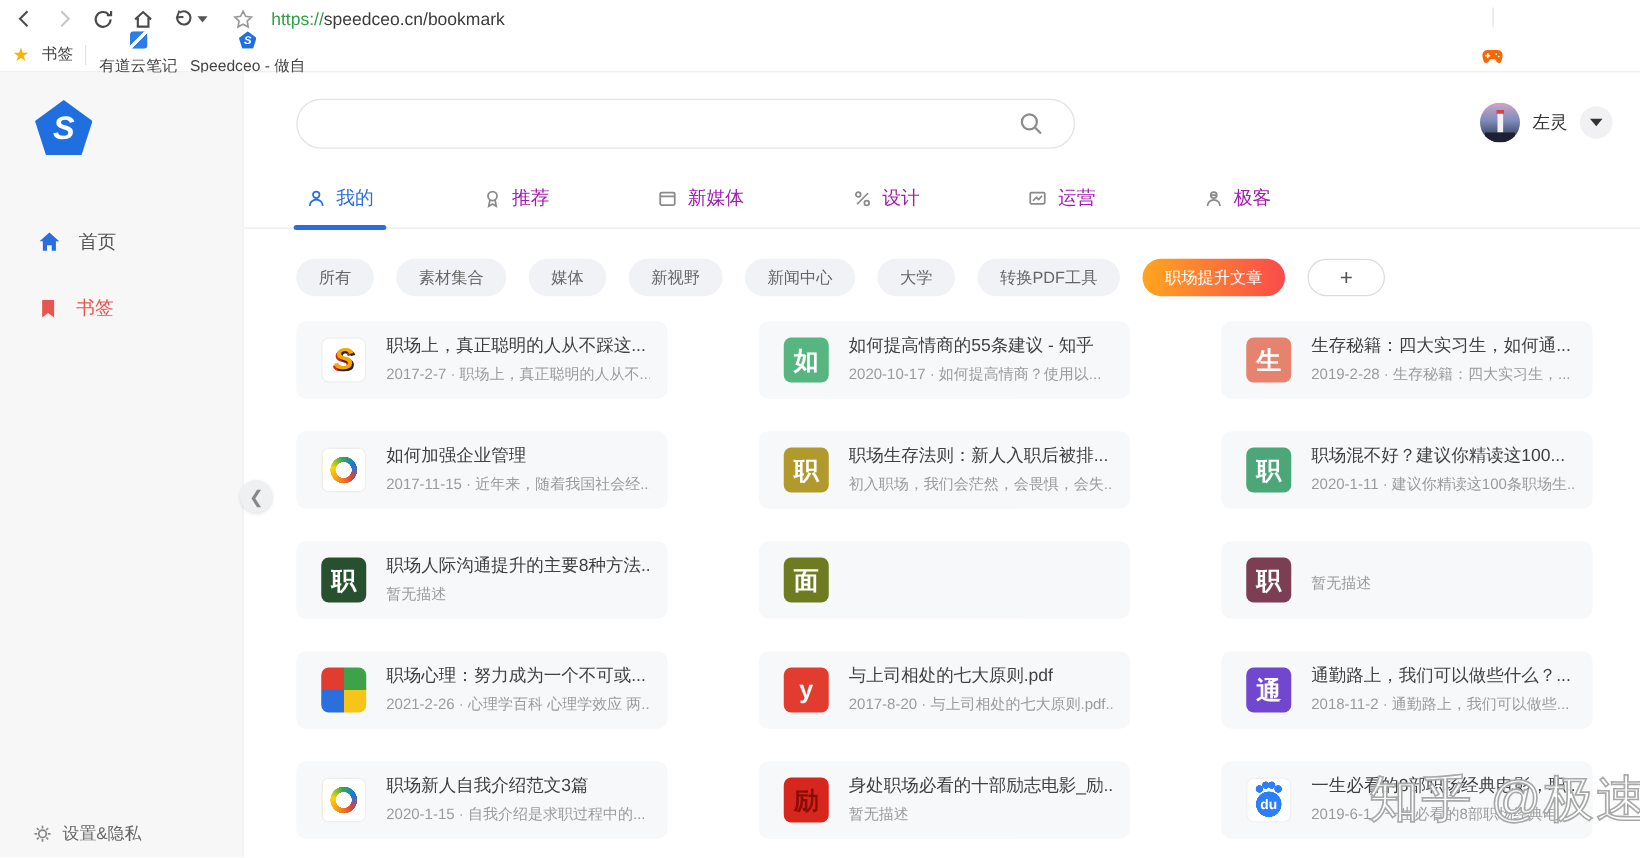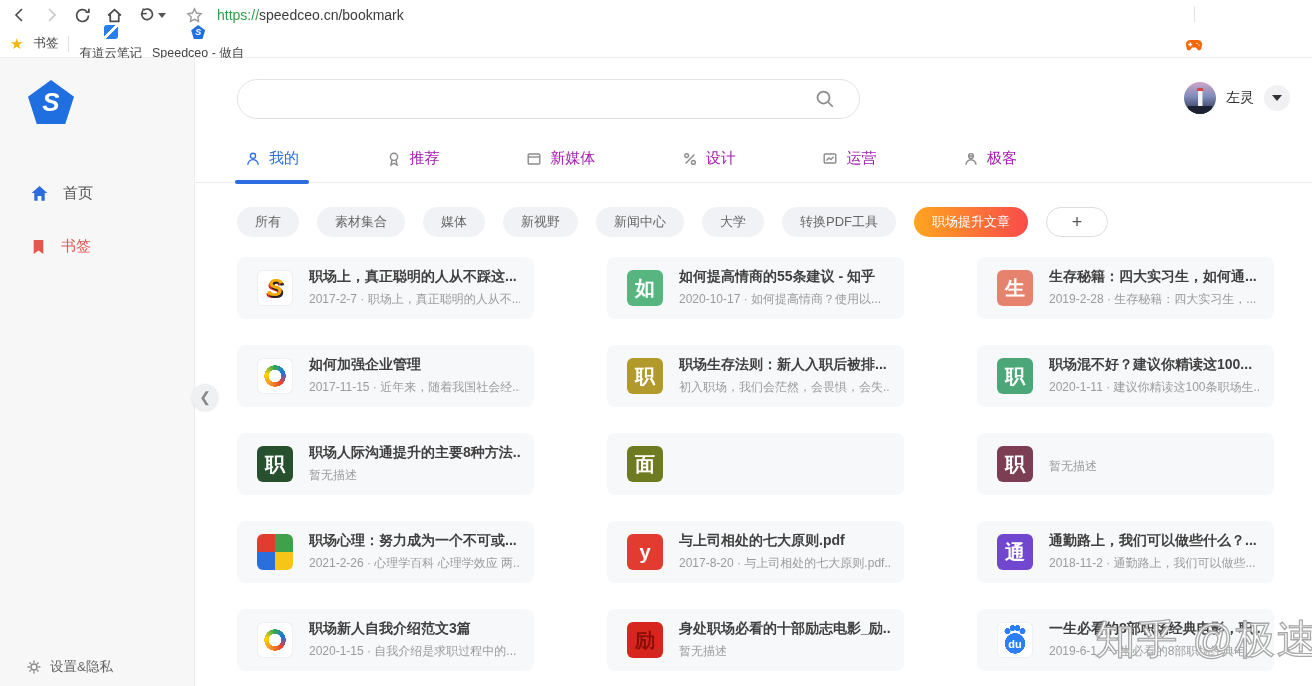--- a/index.html
+++ b/index.html
@@ -86,21 +86,21 @@
       radial-gradient(circle at 50% 50%, #fff 0 26%, transparent 27%),
       conic-gradient(from 210deg, #f7941d, #ffd400, #34a853, #1a73e8, #e8432d, #f7941d); }
   .icon-grid4 { background:conic-gradient(#3fa24a 0 25%, #f5c518 25% 50%, #2a6fdb 50% 75%, #e23c30 75% 100%); }
   .icon-baidu { border:1px solid #f0f0f0; font-size:11px; padding-top:8px; color:#fff; background:
       radial-gradient(circle at 28% 24%, #2d7ff9 0 8%, transparent 9%),
       radial-gradient(circle at 43% 15%, #2d7ff9 0 8%, transparent 9%),
       radial-gradient(circle at 57% 15%, #2d7ff9 0 8%, transparent 9%),
       radial-gradient(circle at 72% 24%, #2d7ff9 0 8%, transparent 9%),
       radial-gradient(circle at 50% 60%, #2d7ff9 0 38%, transparent 39%), #fff; }
   .card-text { margin-left:16px; min-width:0; }
-  .card-title { font-size:14px; font-weight:bold; color:#404040; white-space:nowrap; overflow:hidden; }
+  .card-title { font-size:14px; font-weight:normal; color:#404040; white-space:nowrap; overflow:hidden; }
   .card-meta { margin-top:5px; font-size:12px; color:#9b9b9b; white-space:nowrap; overflow:hidden; }
 
   .watermark { position:absolute; left:700px; top:554px; width:612px; text-align:right; padding-right:20px;
     font-size:40px; letter-spacing:2px; color:rgba(255,255,255,.88);
     -webkit-text-stroke:1.3px #a8a8a8; pointer-events:none; z-index:6; white-space:nowrap; }
 </style>
 </head>
 <body>
 
 <div>

